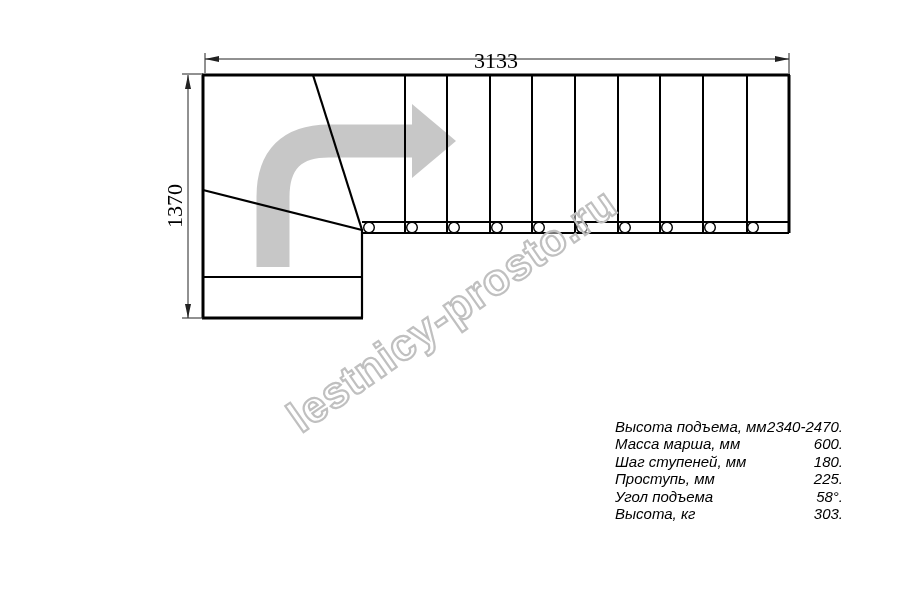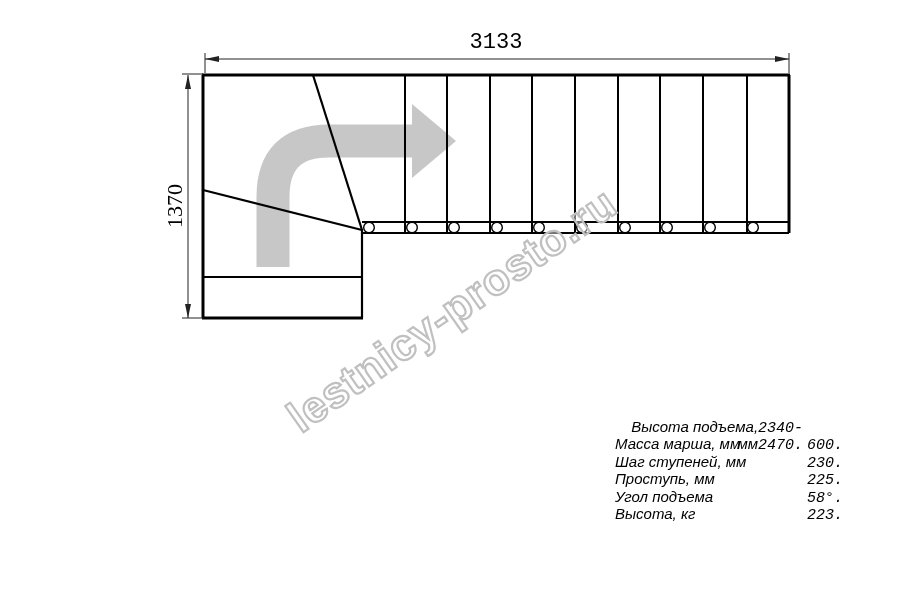--- a/index.html
+++ b/index.html
@@ -23,21 +23,21 @@
   .arrowbody { stroke: var(--c-arrow, #c7c7c7); stroke-width: 33; fill: none; }
   .arrowhead { fill: var(--c-arrow, #c7c7c7); stroke: none; }
 
   .dim-text {
     position: absolute;
     font-family: "Liberation Serif", serif;
     font-size: 22px;
     color: #000;
     text-align: center;
   }
-  .dim-text-h { left: 446px; top: 30px; width: 100px; font-family: Liberation Mono, monospace; }
+  .dim-text-h { left: 446px; top: 48px; width: 100px; }
   .dim-text-v {
     left: 125px; top: 193px; width: 100px;
     transform: rotate(-90deg);
   }
 
   .watermark {
     position: absolute;
     left: 452px; top: 310px;
     transform: translate(-50%, -50%) rotate(-35deg);
     font-family: "Liberation Sans", sans-serif;
@@ -59,21 +59,21 @@
     color: #000;
   }
   .spec-row {
     display: flex;
     justify-content: space-between;
     align-items: baseline;
     height: 17.4px;
     line-height: 17.4px;
   }
   .spec-label { text-align: right; }
-  .spec-value { text-align: left; font-family: Liberation Mono, monospace; }
+  .spec-value { text-align: left; }
 </style>
 </head>
 <body>
 
 <div class="canvas">
 
   <svg width="900" height="600" viewBox="0 0 900 600">
 
     <g>
       <path class="arrowbody" d="M 273 267 L 273 197 Q 273 141 329 141 L 412 141"></path>
@@ -151,29 +151,29 @@
     <div class="spec-row">
       <span class="spec-label">Высота подъема, мм</span>
       <span class="spec-value">2340-2470.</span>
     </div>
     <div class="spec-row">
       <span class="spec-label">Масса марша, мм</span>
       <span class="spec-value">600.</span>
     </div>
     <div class="spec-row">
       <span class="spec-label">Шаг ступеней, мм</span>
-      <span class="spec-value">230.</span>
+      <span class="spec-value">180.</span>
     </div>
     <div class="spec-row">
       <span class="spec-label">Проступь, мм</span>
       <span class="spec-value">225.</span>
     </div>
     <div class="spec-row">
       <span class="spec-label">Угол подъема</span>
       <span class="spec-value">58°.</span>
     </div>
     <div class="spec-row">
       <span class="spec-label">Высота, кг</span>
-      <span class="spec-value">223.</span>
+      <span class="spec-value">303.</span>
     </div>
   </div>
 
 </div>
 
 </body></html>

